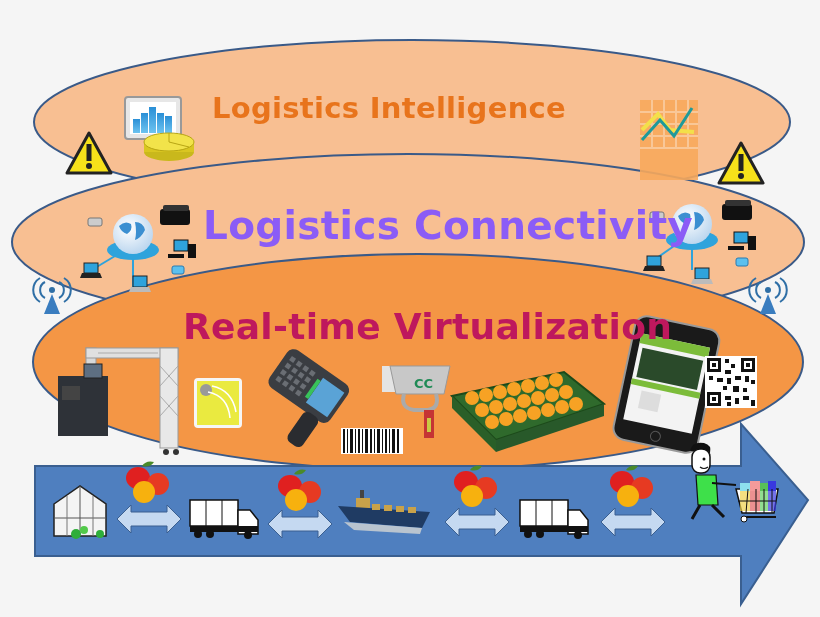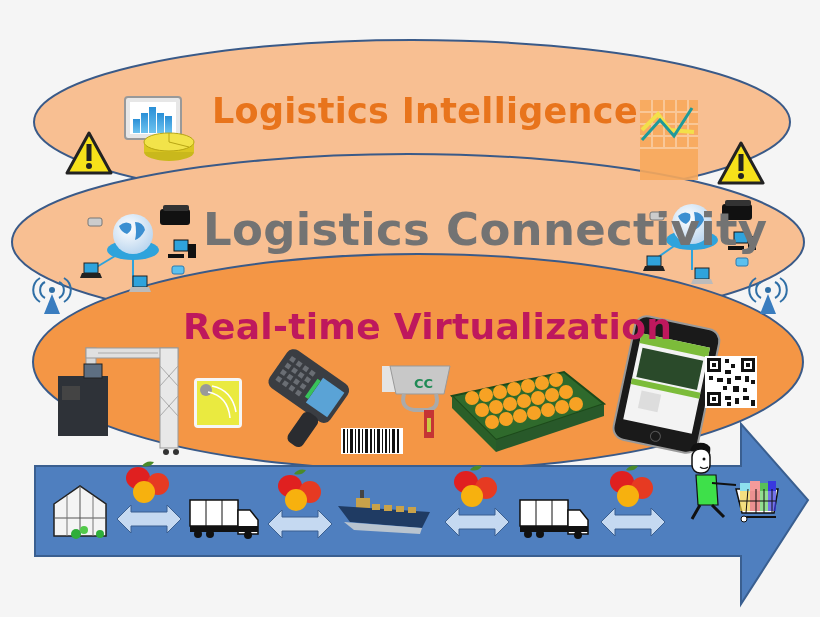--- a/index.html
+++ b/index.html
@@ -1,20 +1,20 @@
 <!DOCTYPE html>
 <html><head>
   <meta charset="utf-8">
   <style>
     html,body{margin:0;padding:0;}
     body{width:820px;height:617px;background:#f5f5f5;position:relative;overflow:hidden;font-family:"DejaVu Sans","Liberation Sans",sans-serif;}
     svg.stage{position:absolute;left:0;top:0;}
     .layer-title{position:absolute;font-family:"DejaVu Sans","Liberation Sans",sans-serif;font-weight:bold;white-space:nowrap;letter-spacing:0.3px;}
-    .t-intel{left:212px;top:91px;font-size:35px;color:#e8741c;text-align:center;}
-    .t-conn{left:203px;top:203px;font-size:45px;color:#737373;text-align:right;}
+    .t-intel{left:212px;top:91px;font-size:29px;color:#e8741c;text-align:center;}
+    .t-conn{left:203px;top:203px;font-size:39px;color:#8b5cf6;text-align:right;}
     .t-virt{left:183px;top:306px;font-size:36px;color:#be185d;}
   </style>
 </head>
 <body>
 
 <svg class="stage" width="820" height="617" viewBox="0 0 820 617">
   <defs>
     <linearGradient id="screenG" x1="0" y1="0" x2="0" y2="1">
       <stop offset="0" stop-color="#2a8fd6"></stop>
         <stop offset="1" stop-color="#6cc3f0"></stop>

